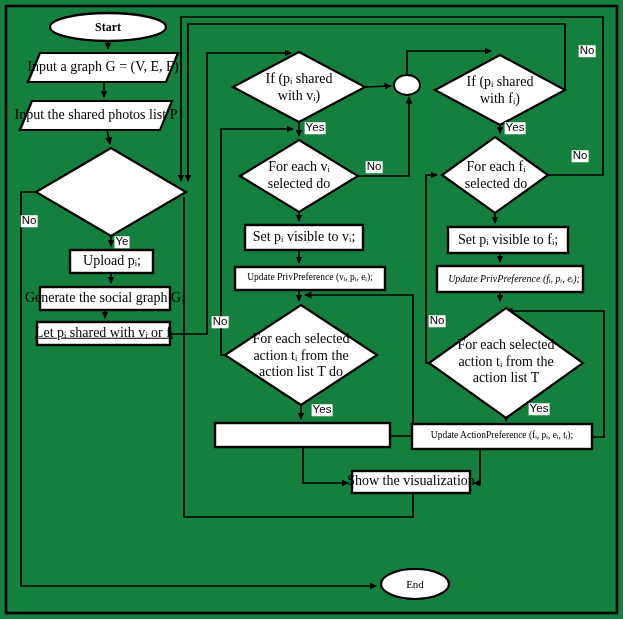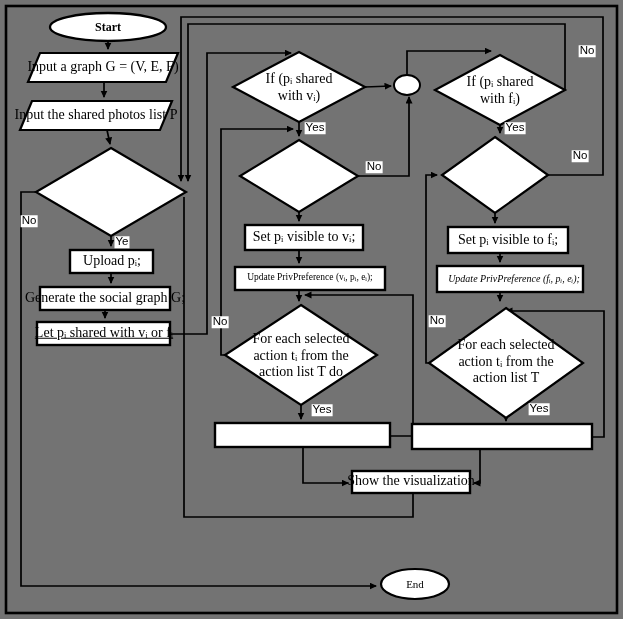--- a/index.html
+++ b/index.html
@@ -1,17 +1,17 @@
 <!DOCTYPE html>
 <html><head>
 <meta charset="utf-8">
 <style>
   html,body{margin:0;padding:0;background:#fff;}
   #stage{
-    position:relative;width:623px;height:619px;background:#737373;
+    position:relative;width:623px;height:619px;background:#15803d;
     font-family:"Liberation Serif","DejaVu Serif",serif;color:#000;
     overflow:hidden;
   }
   #shapes{position:absolute;left:0;top:0;}
   .nodetext{
     position:absolute;transform:translate(-50%,-50%);
     text-align:center;font-size:14px;line-height:1.18;white-space:nowrap;
     pointer-events:none;
   }
   .wrap{white-space:normal;}
@@ -99,28 +99,31 @@
   </svg>
 
   <div class="nodetext startlbl" style="left:108px;top:27px;">Start</div>
   <div class="nodetext" style="left:103px;top:67px;">Input a graph G = (V, E, F)</div>
   <div class="nodetext" style="left:96px;top:115px;">Input the shared photos list P</div>
   <div class="nodetext" style="left:112px;top:261px;">Upload pᵢ;</div>
   <div class="nodetext" style="left:105px;top:298px;">Generate the social graph G;</div>
   <div class="nodetext" style="left:104px;top:333px;text-decoration:underline;">Let pᵢ shared with vᵢ or fᵢ</div>
 
   <div class="nodetext wrap" style="left:299px;top:88px;width:90px;">If (pᵢ shared with vᵢ)</div>
+  <div class="nodetext wrap" style="left:299px;top:176px;width:82px;">For each vᵢ selected do</div>
   <div class="nodetext" style="left:304px;top:237px;">Set pᵢ visible to vᵢ;</div>
   <div class="nodetext" style="left:310px;top:278px;font-size:9.5px;">Update PrivPreference (vᵢ, pᵢ, eᵢ);</div>
   <div class="nodetext wrap" style="left:301px;top:356px;width:100px;">For each selected action tᵢ from the action list T do</div>
 
   <div class="nodetext wrap" style="left:500px;top:91px;width:85px;">If (pᵢ shared with fᵢ)</div>
+  <div class="nodetext wrap" style="left:496px;top:176px;width:80px;">For each fᵢ selected do</div>
   <div class="nodetext" style="left:508px;top:240px;text-align:center;">Set pᵢ visible to fᵢ;</div>
   <div class="nodetext" style="left:514px;top:279px;font-size:10px;font-style:italic;">Update PrivPreference (fᵢ, pᵢ, eᵢ);</div>
   <div class="nodetext wrap" style="left:506px;top:362px;width:102px;">For each selected action tᵢ from the action list T</div>
+  <div class="nodetext" style="left:502px;top:436px;font-size:9.5px;">Update ActionPreference (fᵢ, pᵢ, eᵢ, tᵢ);</div>
 
   <div class="nodetext" style="left:411px;top:481px;">Show the visualization</div>
   <div class="nodetext" style="left:415px;top:584px;font-size:11px;">End</div>
 
   <div class="lbl" style="left:122px;top:242px;">Ye</div>
   <div class="lbl" style="left:29px;top:221px;">No</div>
   <div class="lbl" style="left:315px;top:128px;">Yes</div>
   <div class="lbl" style="left:374px;top:167px;">No</div>
   <div class="lbl" style="left:220px;top:322px;">No</div>
   <div class="lbl" style="left:322px;top:410px;">Yes</div>

